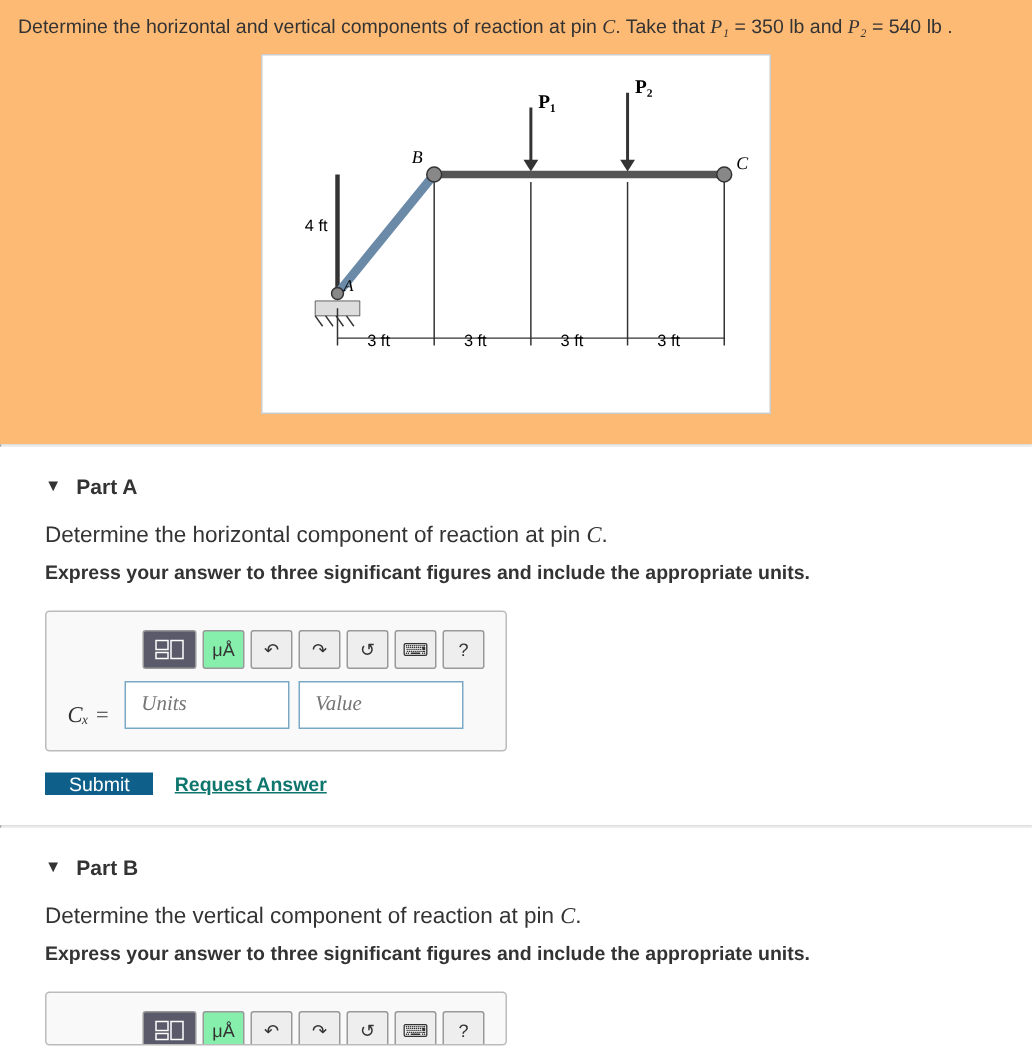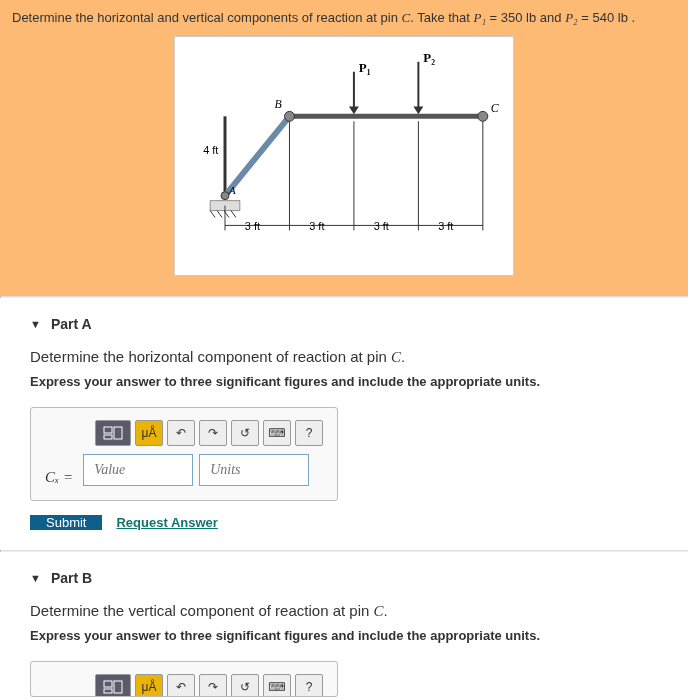--- a/index.html
+++ b/index.html
@@ -11,21 +11,21 @@
 .part-section{padding:18px 30px 20px}
 .part-header{display:flex;align-items:center;margin-bottom:16px;cursor:pointer}
 .caret{font-size:11px;margin-right:10px;color:#333}
 .part-title{font-weight:bold;font-size:14px}
 .part-question{font-size:15px;margin-bottom:8px}
 .part-instruct{font-size:13px;font-weight:bold;margin-bottom:18px}
 .answer-box{border:1px solid #bbb;background:#f9f9f9;display:inline-block;padding:12px 14px 14px;border-radius:3px}
 .toolbar{display:flex;align-items:center;gap:4px;margin-bottom:8px;margin-left:50px}
 .tool-btn{width:28px;height:26px;border:1px solid #999;background:#eee;display:flex;align-items:center;justify-content:center;font-size:12px;cursor:pointer;border-radius:2px}
 .tool-btn.templ{background:#5a5a6a;color:#fff;width:36px}
-.tool-btn.mu{background:#eab308}
+.tool-btn.mu{background:#86efac}
 .answer-row{display:flex;align-items:flex-end;gap:6px}
 .var-label{font-style:italic;font-family:'Times New Roman',serif;font-size:15px;margin-right:4px}
 .input-field{border:1px solid #7aa8c4;padding:6px 10px;font-size:14px;color:#999;font-style:italic;font-family:'Times New Roman',serif;background:#fff;width:110px;height:32px}
 .btn-row{margin-top:14px;display:flex;align-items:center;gap:14px}
 .submit-btn{background:#0e5f8a;color:#fff;border:none;padding:0 16px;font-size:13px;cursor:pointer}
 .request-link{color:#0f766e;font-weight:bold;text-decoration:underline;font-size:13px;cursor:pointer}
 .diagram-svg{width:100%;height:100%}
 </style>
 </head>
 <body>
@@ -93,22 +93,22 @@
         </div>
       <div class="tool-btn mu">μÅ</div>
       <div class="tool-btn">↶</div>
       <div class="tool-btn">↷</div>
       <div class="tool-btn">↺</div>
       <div class="tool-btn">⌨</div>
       <div class="tool-btn">?</div>
     </div>
     <div class="answer-row">
       <span class="var-label">Cₓ = </span>
+      <input class="input-field" placeholder="Units" style="">
       <input class="input-field" placeholder="Value" style="">
-      <input class="input-field" placeholder="Units" style="">
     </div>
   </div>
   <div class="btn-row">
     <button class="submit-btn">Submit</button>
     <span class="request-link">Request Answer</span>
   </div>
 </div>
 
 <hr class="divider">
 

